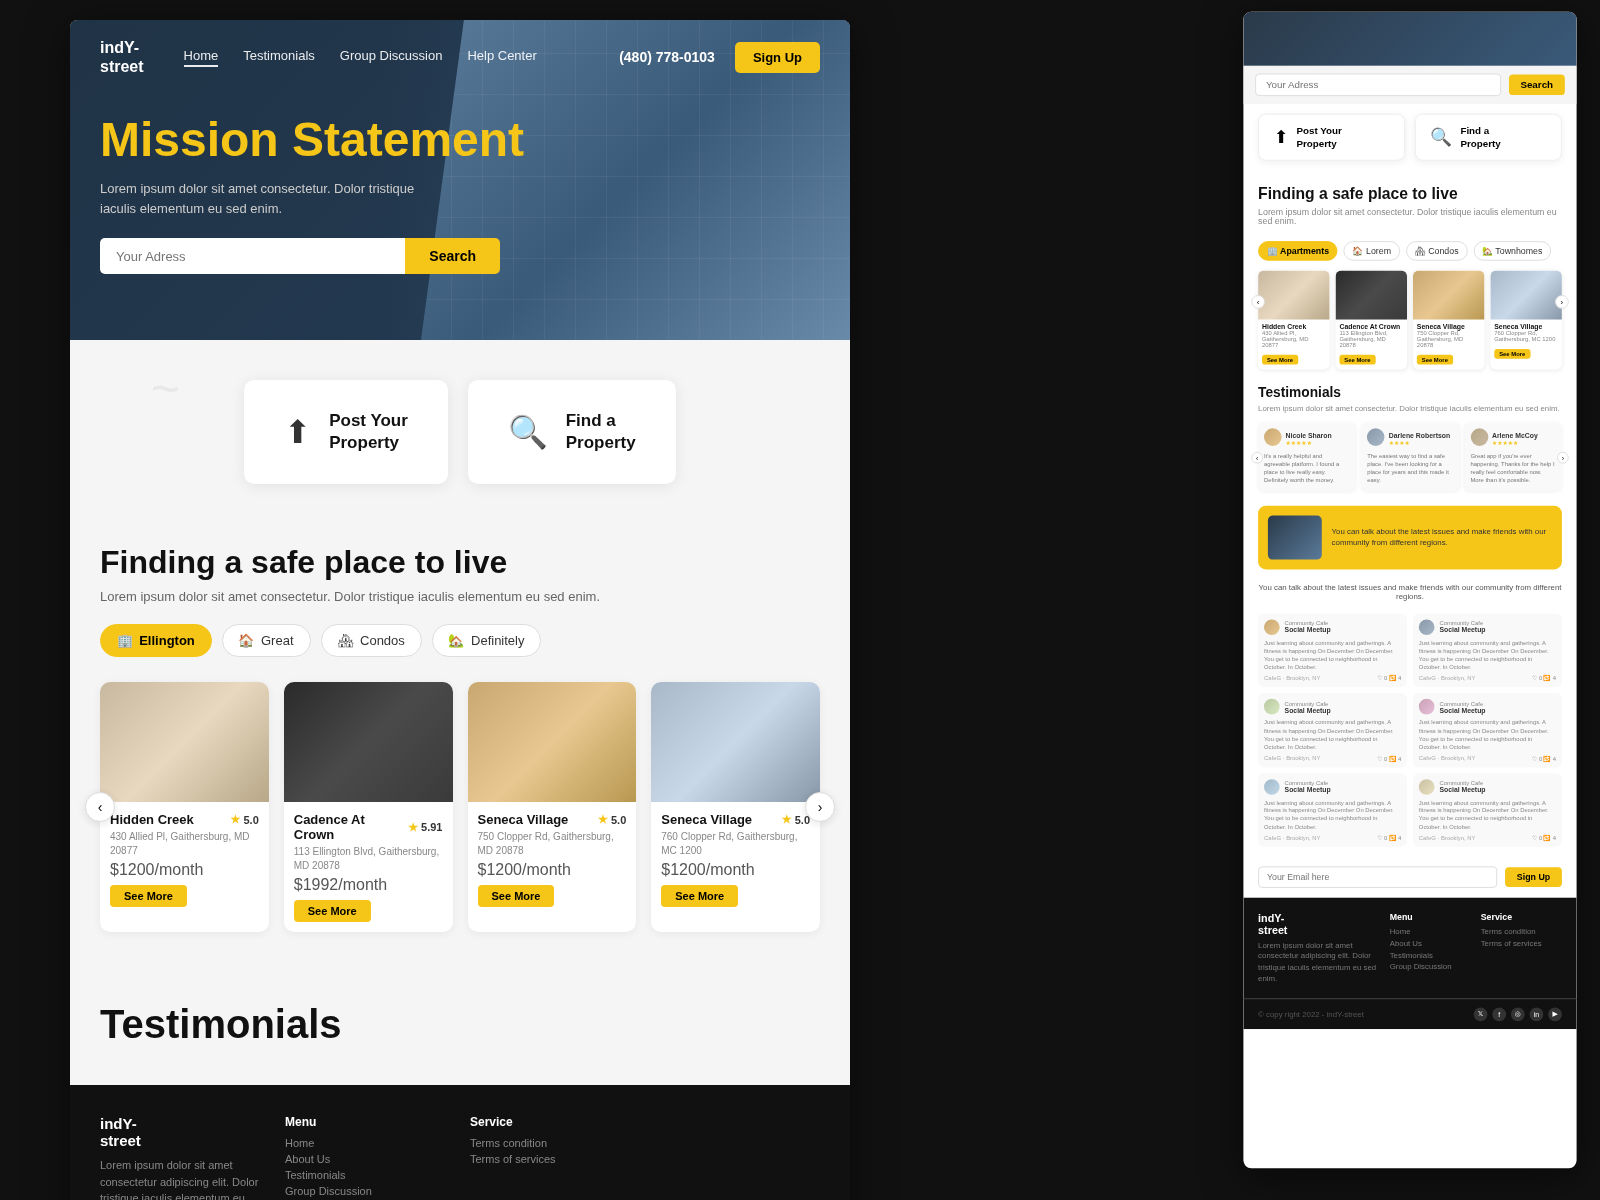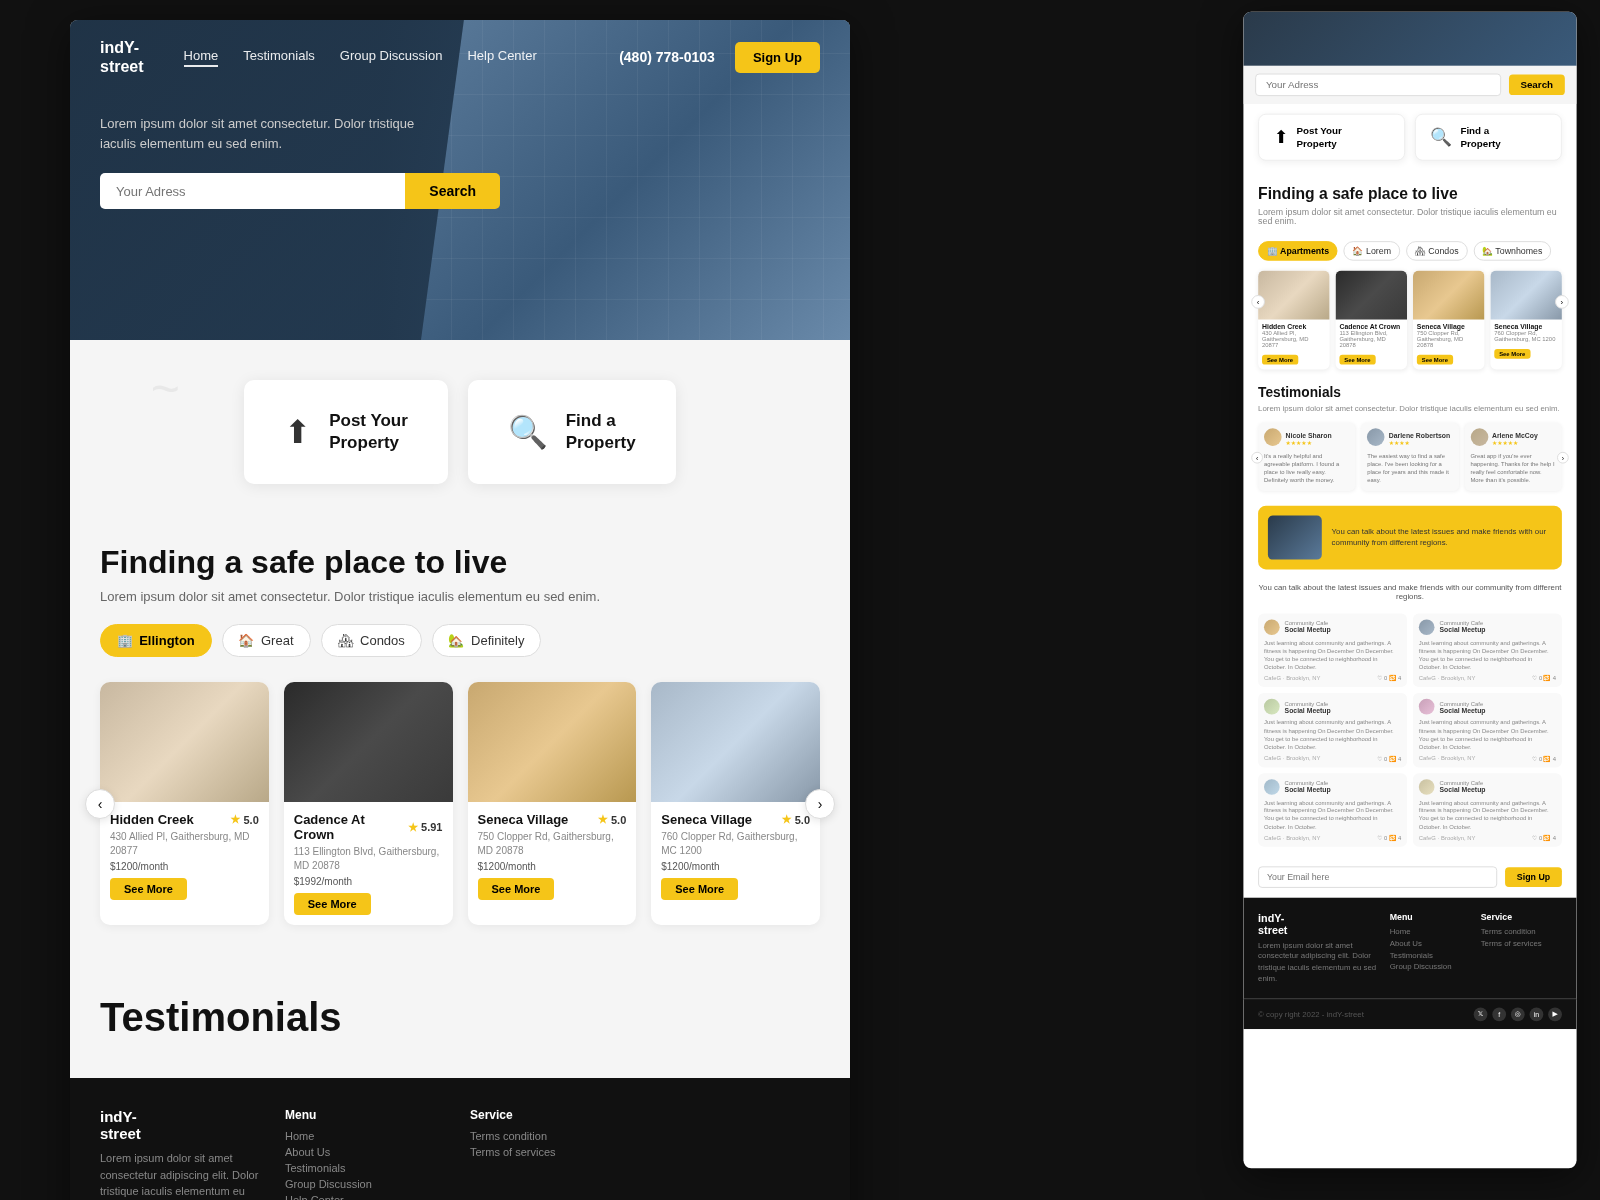--- a/index.html
+++ b/index.html
@@ -253,21 +253,21 @@
       color: #333;
     }
     .star { color: #f5c518; font-size: 11px; }
     .listing-addr {
       font-size: 10px;
       color: #888;
       margin: 3px 0;
       line-height: 1.4;
     }
     .listing-price {
-      font-size: 10px;
+      font-size: 16px;
       color: #555;
       margin-bottom: 6px;
     }
     .see-more-btn {
       background: #f5c518;
       border: none;
       padding: 5px 14px;
       border-radius: 4px;
       font-size: 11px;
       font-weight: 600;
@@ -630,20 +630,21 @@
       <div class="nav-links">
         <span class="nav-link active">Home</span>
         <span class="nav-link">Testimonials</span>
         <span class="nav-link">Group Discussion</span>
         <span class="nav-link">Help Center</span>
       </div>
       <span class="phone">(480) 778-0103</span>
       <button class="btn-signup">Sign Up</button>
     </div>
     <div class="hero-content">
+      <div class="hero-title">Mission Statement</div>
       <div class="hero-subtitle">Lorem ipsum dolor sit amet consectetur. Dolor tristique iaculis elementum eu sed enim.</div>
       <div class="search-bar">
         <input class="search-input" type="text" placeholder="Your Adress" style="">
         <button class="search-btn">Search</button>
       </div>
     </div>
   </div>
 
   <div class="action-section">
     <div class="curly-decor">~</div>

